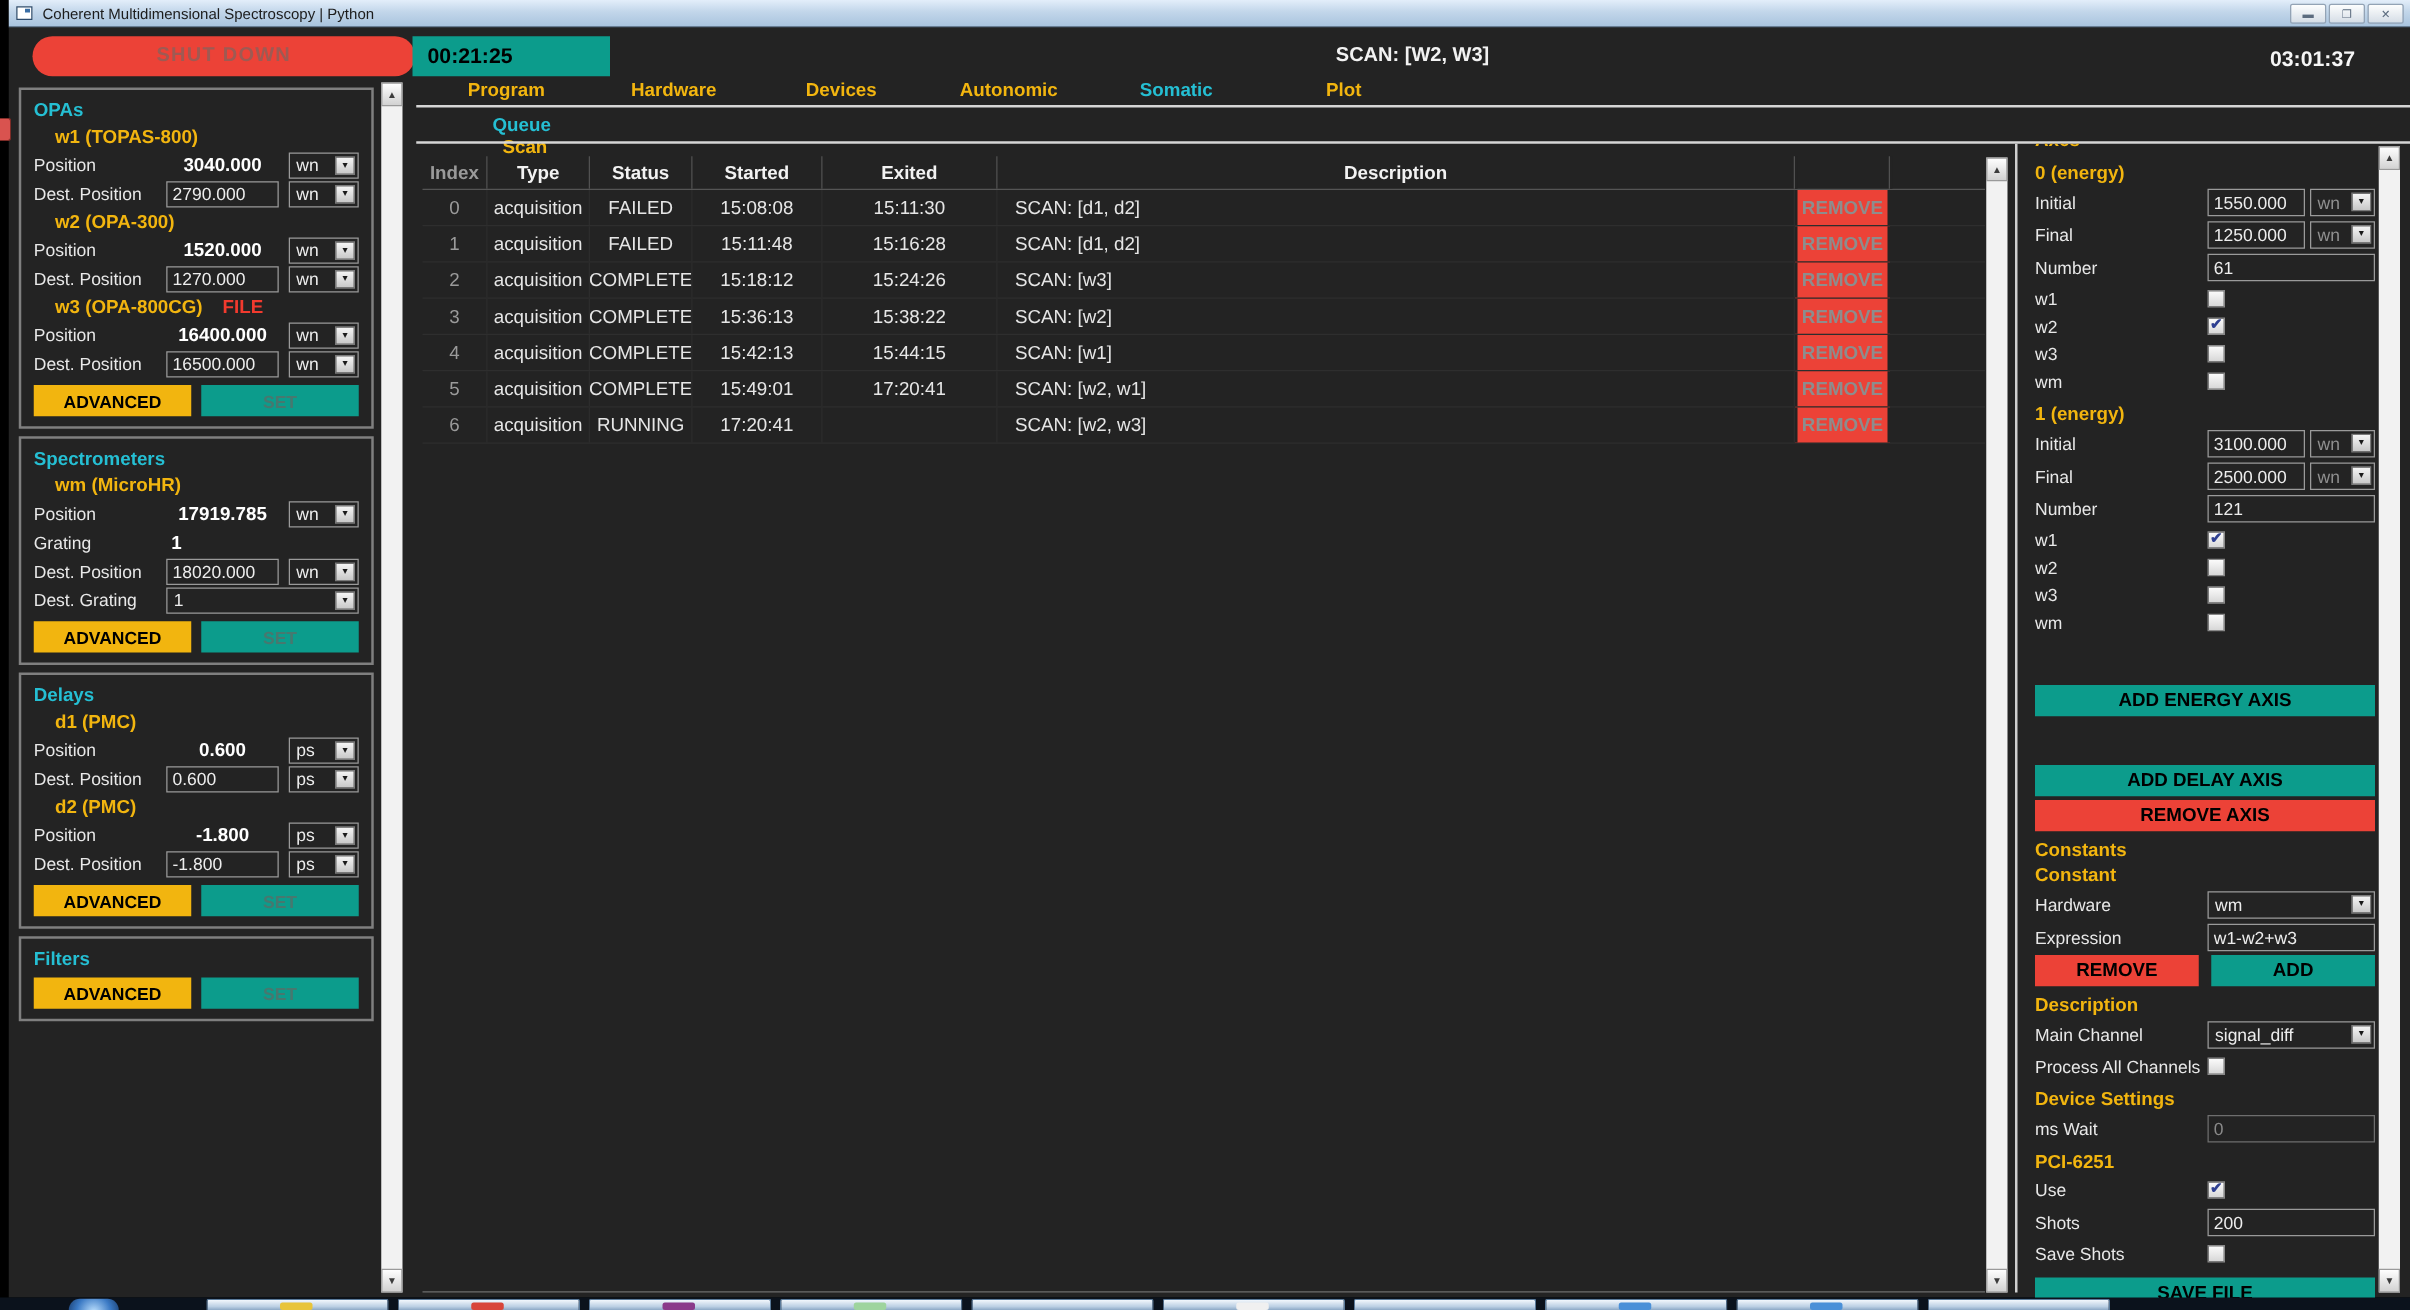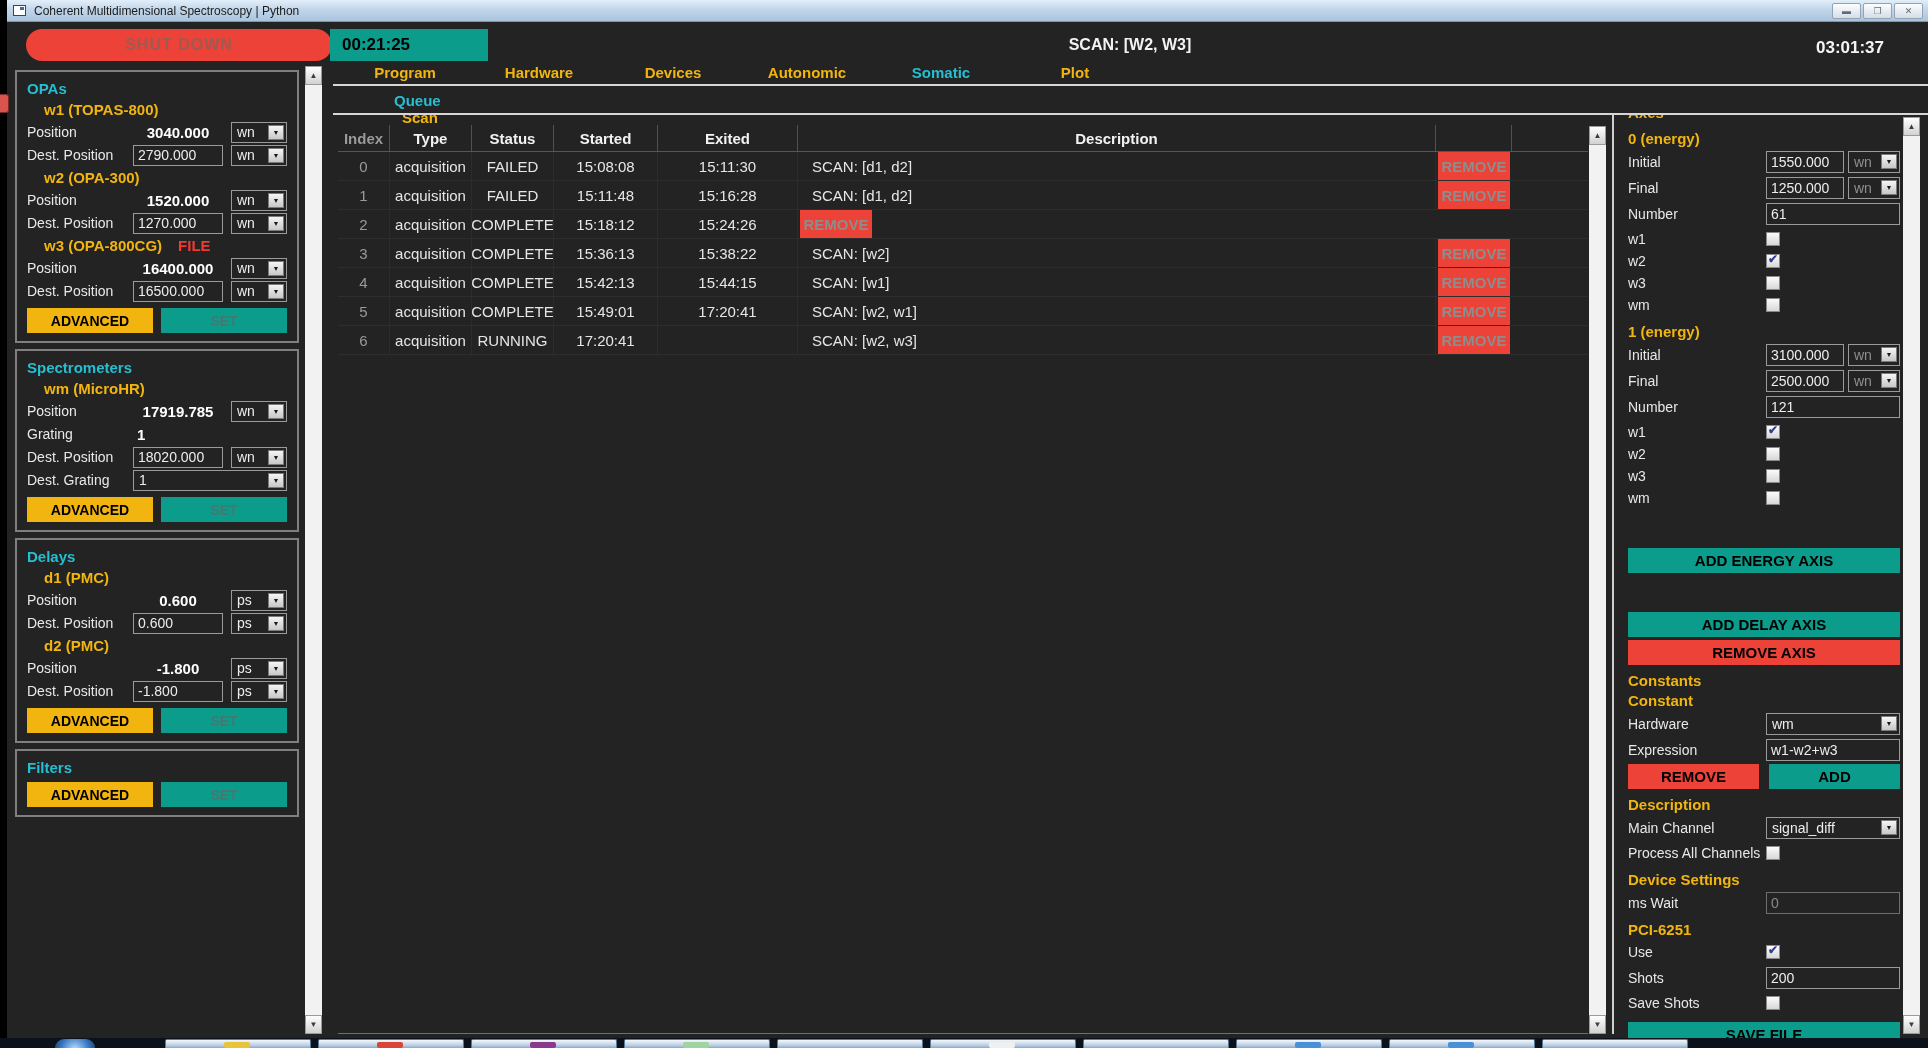--- a/index.html
+++ b/index.html
@@ -367,20 +367,21 @@
     <div class="tc c-remove">REMOVE</div>
     <div class="tc c-load">LOAD</div>
   </div>
 
   <div class="trow">
     <div class="tc c-index">2</div>
     <div class="tc c-type">acquisition</div>
     <div class="tc c-status">COMPLETE</div>
     <div class="tc c-started">15:18:12</div>
     <div class="tc c-exited">15:24:26</div>
+    <div class="tc c-desc">SCAN: [w3]</div>
     <div class="tc c-remove">REMOVE</div>
     <div class="tc c-load">LOAD</div>
   </div>
 
   <div class="trow">
     <div class="tc c-index">3</div>
     <div class="tc c-type">acquisition</div>
     <div class="tc c-status">COMPLETE</div>
     <div class="tc c-started">15:36:13</div>
     <div class="tc c-exited">15:38:22</div>

